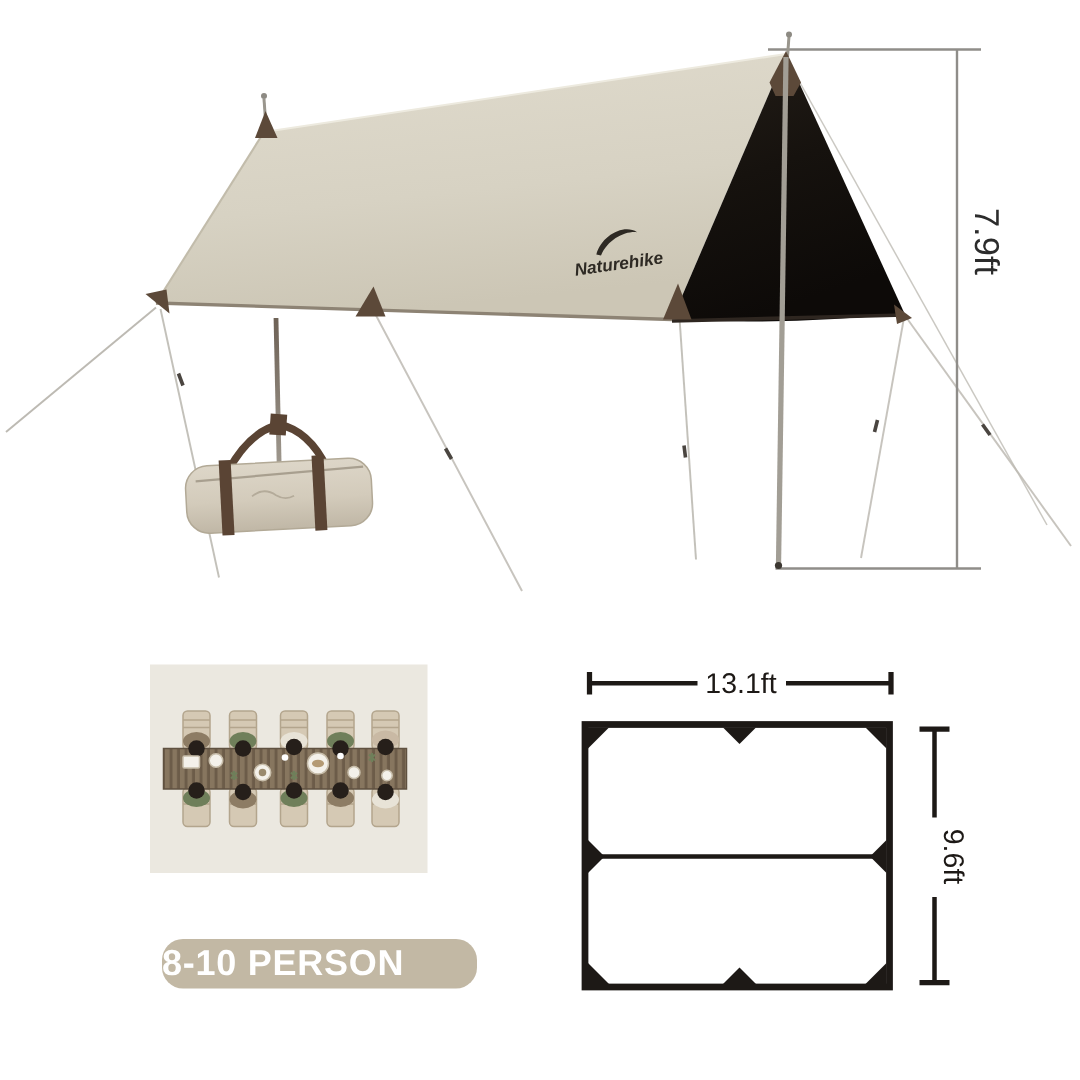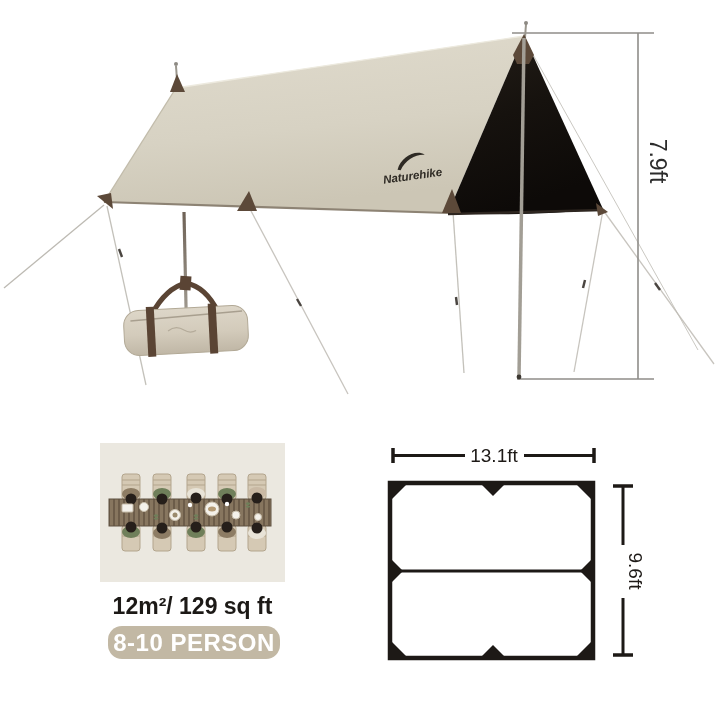--- a/index.html
+++ b/index.html
@@ -9,23 +9,23 @@
   }
   .abs{position:absolute;}
   #capacity-panel{
     left:100px;top:443px;width:185px;height:139px;background:#ebe8e0;
   }
   #area-label{
     left:60px;top:591px;width:265px;height:30px;
     text-align:center;font-size:23px;font-weight:600;color:#1c1916;line-height:30px;
   }
   #capacity-badge{
-    left:108px;top:626px;width:172px;height:33px;border-radius:14px;
+    left:108px;top:626px;width:210px;height:33px;border-radius:14px;
     background:#c2b8a4;color:#ffffff;font-weight:bold;font-size:24px;
-    text-align:center;line-height:33px;letter-spacing:0.5px;
+    line-height:33px;letter-spacing:0.5px;
   }
   #floorplan{left:378px;top:438px;}
   #tent-scene{left:0;top:0;}
   svg text{font-family:"Liberation Sans", sans-serif;}
 </style>
 </head>
 <body>
 
 <div id="stage">
 
@@ -196,21 +196,20 @@
         <circle cx="158" cy="74" r="3.5" fill="#f4f1ea" stroke="#c8beab"></circle>
         <path d="M54,76 l4,-4 m-4,0 l4,4 m-2,-5 l0,6" stroke="#6f7f5a" stroke-width="1.4"></path>
         <path d="M94,76 l4,-4 m-4,0 l4,4 m-2,-5 l0,6" stroke="#6f7f5a" stroke-width="1.4"></path>
         <path d="M146,64 l4,-4 m-4,0 l4,4 m-2,-5 l0,6" stroke="#6f7f5a" stroke-width="1.4"></path>
         <circle cx="90" cy="62" r="2.2" fill="#fff"></circle>
         <circle cx="127" cy="61" r="2.2" fill="#fff"></circle>
       </g>
     </svg>
   </div>
 
-  <div id="area-label" class="abs">12m²/ 129 sq ft</div>
 
   <div id="capacity-badge" class="abs">
     <span>8-10 PERSON</span>
   </div>
 
   <svg id="floorplan" class="abs" width="295" height="245" viewBox="0 0 295 245">
 
     <g stroke="#1d1916">
       <line x1="15" y1="10" x2="15" y2="25" stroke-width="3.5"></line>
       <line x1="216" y1="10" x2="216" y2="25" stroke-width="3.5"></line>

